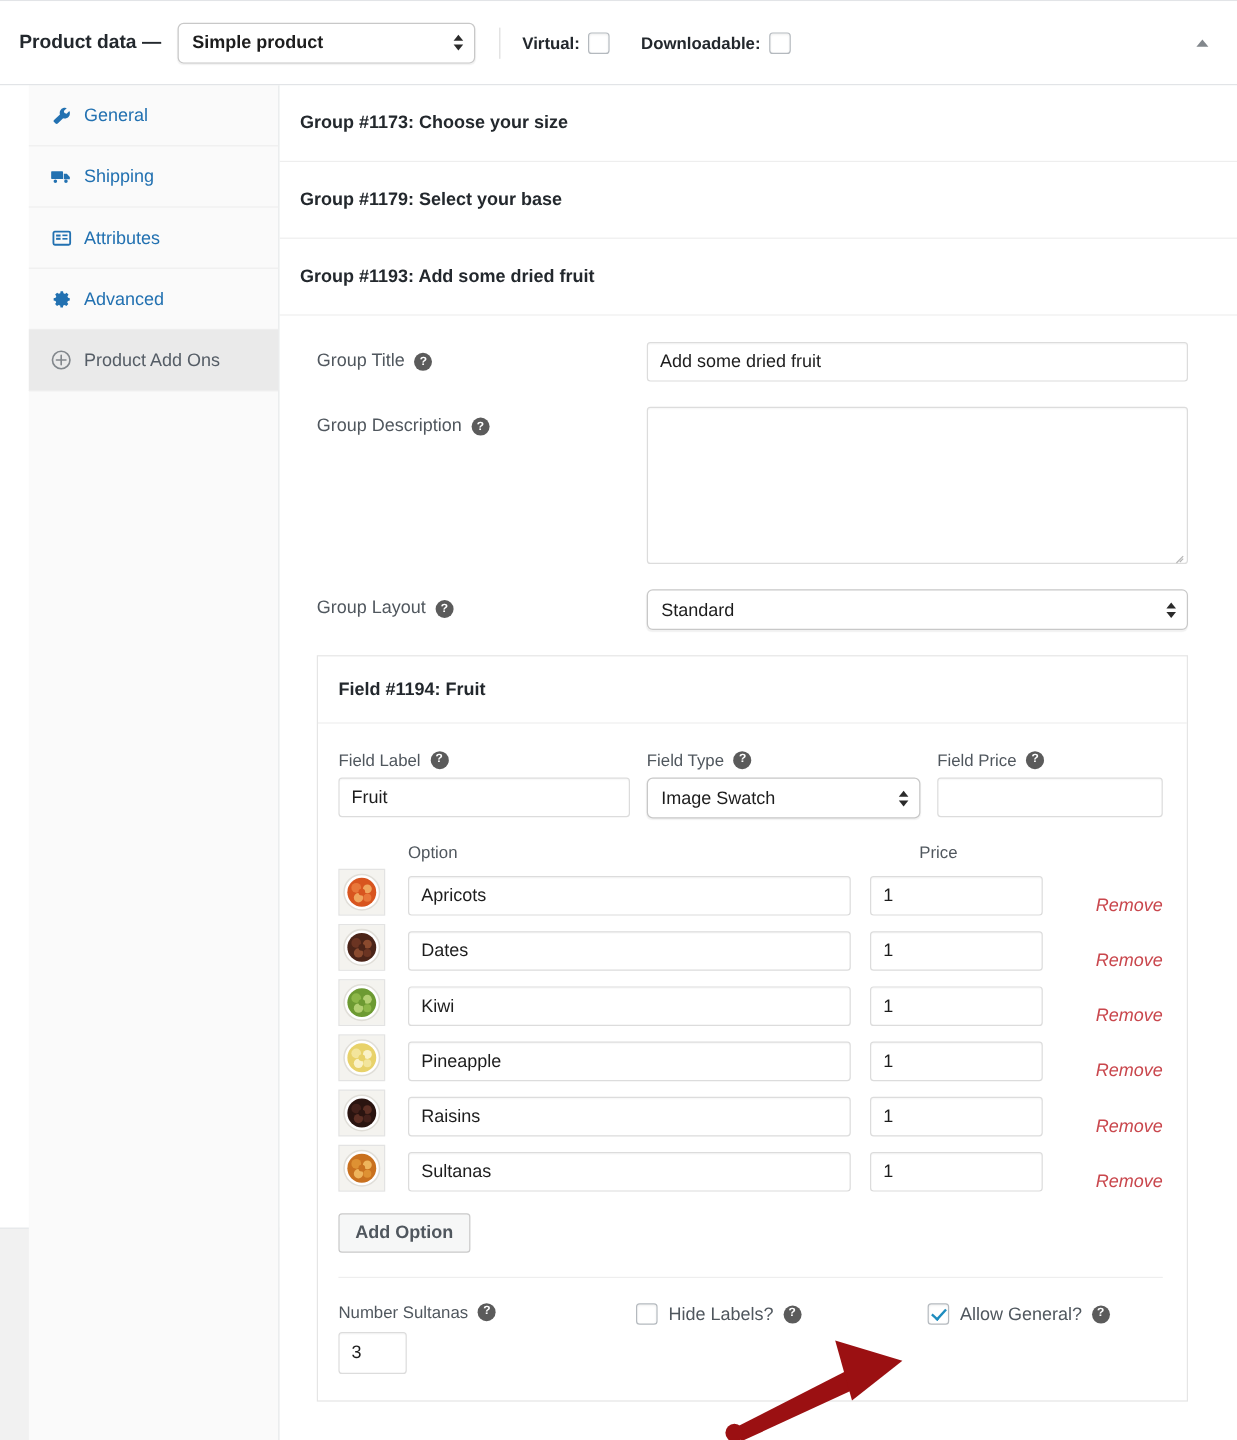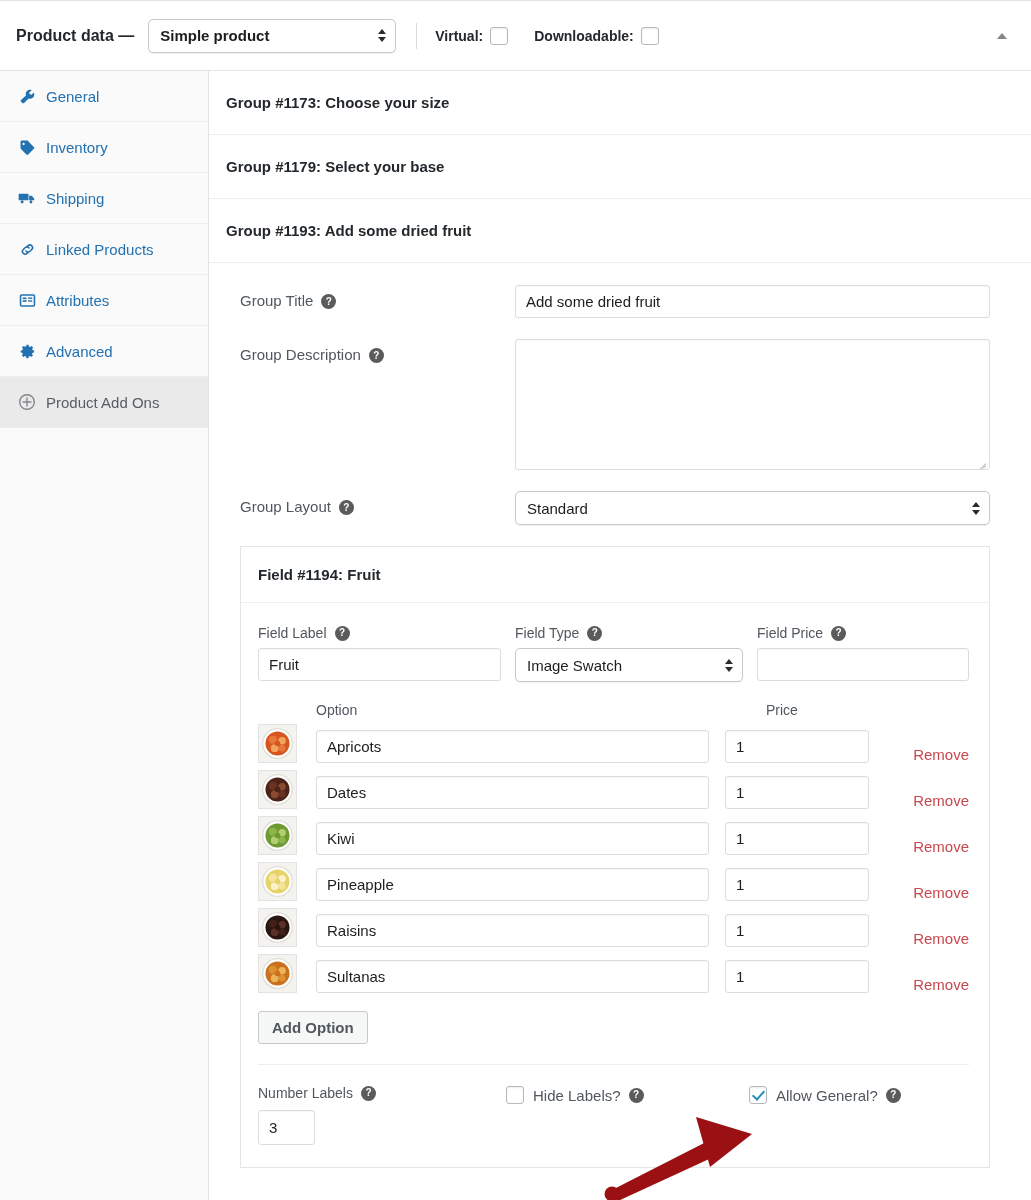--- a/index.html
+++ b/index.html
@@ -96,21 +96,21 @@
     width: 14px; height: 14px; display: flex; align-items: center; justify-content: center;
   }
   .collapse-toggle i {
     width: 0; height: 0;
     border-left: 5px solid transparent;
     border-right: 5px solid transparent;
     border-bottom: 6px solid #82878c;
   }
 
   
-  .body-split { display: flex; height: 1129px; }
+  .body-split { display: flex; height: 1129px; padding-left: 24px; }
 
   .sidebar {
     width: 209px; flex: none;
     background: #fafafa;
     border-right: 1px solid #e2e4e7;
   }
   .side-item {
     display: flex; align-items: center;
     height: 51px;
     padding-left: 17px;
@@ -222,21 +222,21 @@
     width: 39px; height: 39px; flex: none; margin-right: 19px;
     border: 1px solid #e3e3e3; background: #f7f7f5;
     display: flex; align-items: center; justify-content: center;
     overflow: hidden;
   }
   .swatch svg { display: block; }
   .opt-name { flex: 1 1 auto; min-width: 0; height: 33px; }
   .opt-price { width: 144px; flex: none; margin-left: 16px; height: 33px; }
   .remove-link {
     width: 84px; flex: none; text-align: right; margin-left: 16px;
-    color: #c9474d; font-size: 15px; text-decoration: none;
+    color: #c9474d; font-size: 15px; text-decoration: none; font-style: italic;
   }
 
   .btn {
     display: inline-flex; align-items: center; justify-content: center;
     height: 33px; padding: 0 13px;
     background: #f6f7f7; border: 1px solid #c9c9c9; border-radius: 3px;
     color: #50575e; font-size: 15px;
     margin-top: 11px;
     font-weight: bold;
   }
@@ -304,47 +304,30 @@
 
       <div class="side-item">
         <span class="s-ico">
           <svg width="17" height="17" viewBox="0 0 20 20">
               <path fill="#2271b1" d="M15.3 2.6c-1.9-1-4.3-.7-5.9.9-1.4 1.4-1.8 3.4-1.2 5.2L2.4 14c-.6.6-.6 1.5 0 2.1l1.5 1.5c.6.6 1.5.6 2.1 0l5.3-5.3c1.8.6 3.8.2 5.2-1.2 1.6-1.6 1.9-4 .9-5.9l-2.7 2.7-2.1-.6-.6-2.1 2.7-2.6z"></path>
             </svg>
         </span>
         <span>General</span>
       </div>
 
-      <div class="side-item">
-        <span class="s-ico">
-          <svg width="17" height="17" viewBox="0 0 20 20">
-              <path fill="#2271b1" d="M10.6 1.8H3.4c-.9 0-1.6.7-1.6 1.6v7.2c0 .4.2.8.5 1.1l6.4 6.4c.6.6 1.6.6 2.2 0l6.6-6.6c.6-.6.6-1.6 0-2.2l-6.4-6.4c-.3-.3-.7-.5-1.1-.5h.6zM5.4 7.1c-.7 0-1.3-.6-1.3-1.3s.6-1.3 1.3-1.3 1.3.6 1.3 1.3-.6 1.3-1.3 1.3z"></path>
-            </svg>
-        </span>
-        <span>Inventory</span>
-      </div>
 
       <div class="side-item">
         <span class="s-ico">
           <svg width="18" height="18" viewBox="0 0 20 20">
               <path fill="#2271b1" d="M1.5 5.2h9.3c.5 0 .9.4.9.9v6.3H1.5c-.4 0-.8-.4-.8-.8V6c0-.4.4-.8.8-.8zm10.9 2.3h2.8l2.8 3v2.1h-5.6v-5.1zM4.6 16.1c-.9 0-1.6-.7-1.6-1.6s.7-1.6 1.6-1.6 1.6.7 1.6 1.6-.7 1.6-1.6 1.6zm9.8 0c-.9 0-1.6-.7-1.6-1.6s.7-1.6 1.6-1.6 1.6.7 1.6 1.6-.7 1.6-1.6 1.6z"></path>
             </svg>
         </span>
         <span>Shipping</span>
       </div>
 
-      <div class="side-item">
-        <span class="s-ico">
-          <svg width="17" height="17" viewBox="0 0 20 20">
-              <path fill="none" stroke="#2271b1" stroke-width="1.9" stroke-linecap="round" d="M8.2 11.8a3.2 3.2 0 0 0 4.7.3l2.3-2.3a3.2 3.2 0 0 0-4.5-4.5l-1.3 1.3"></path>
-              <path fill="none" stroke="#2271b1" stroke-width="1.9" stroke-linecap="round" d="M11.8 8.2a3.2 3.2 0 0 0-4.7-.3l-2.3 2.3a3.2 3.2 0 0 0 4.5 4.5l1.3-1.3"></path>
-            </svg>
-        </span>
-        <span>Linked Products</span>
-      </div>
 
       <div class="side-item">
         <span class="s-ico">
           <svg width="17" height="17" viewBox="0 0 20 20">
               <rect x="1.8" y="3.6" width="16.4" height="12.8" rx="1.4" fill="none" stroke="#2271b1" stroke-width="1.8"></rect>
               <rect x="4.4" y="6.4" width="4.4" height="2" fill="#2271b1"></rect>
               <rect x="4.4" y="9.6" width="4.4" height="2" fill="#2271b1"></rect>
               <rect x="10.6" y="6.4" width="5" height="1.6" fill="#2271b1"></rect>
               <rect x="10.6" y="9.8" width="5" height="1.6" fill="#2271b1"></rect>
             </svg>
@@ -601,21 +584,21 @@
               </div>
 
             <div class="btn">Add Option</div>
 
             <div class="hr-sep"></div>
 
             <div class="bottom-row">
 
               <div class="bcol-a">
                 <div class="small-label">
-                  <span>Number Labels</span>
+                  <span>Number Sultanas</span>
                   <span class="help">?</span>
                 </div>
                 <div class="txt-input num-input">
                   <span>3</span>
                 </div>
               </div>
 
               <div class="bcol-b">
                 <div class="chk-line">
                   <span class="cbox"></span>

